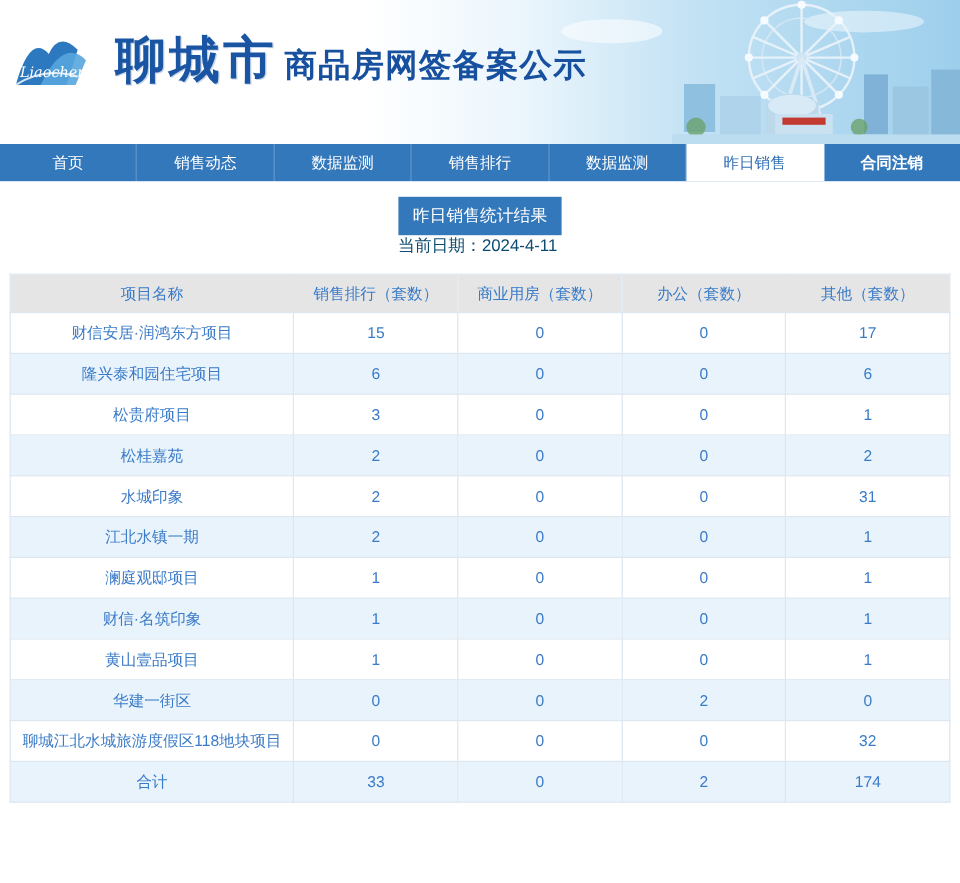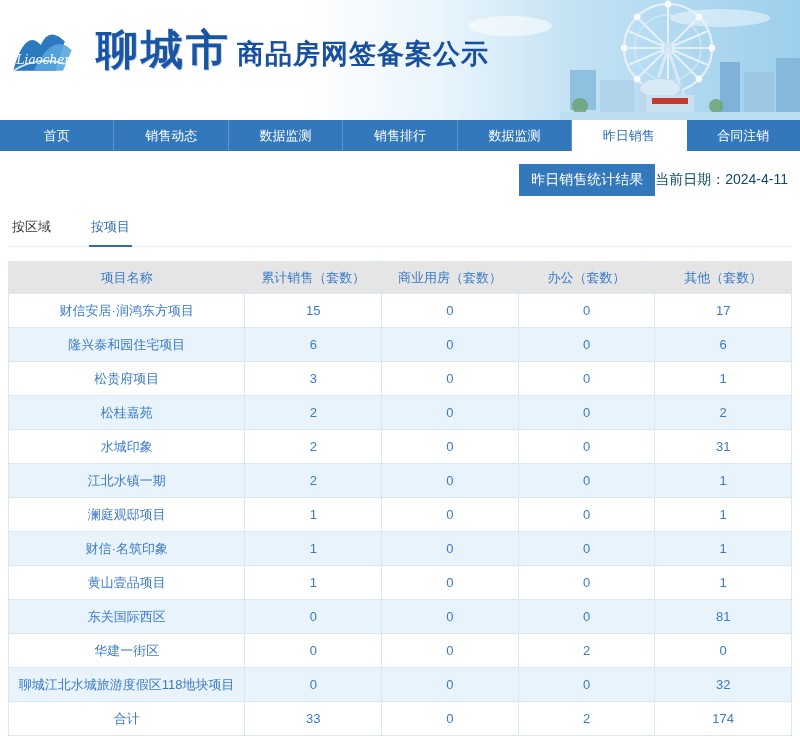--- a/index.html
+++ b/index.html
@@ -33,26 +33,26 @@
   }
 
   
   .nav { display:flex; height:31px; background:#3478bc; }
   .nav-item {
     flex:1; display:flex; align-items:center; justify-content:center;
     color:#ffffff; font-size:13px; cursor:pointer;
     border-right:1px solid rgba(255,255,255,.22);
     white-space:nowrap;
   }
-  .nav-item:last-child { border-right:none; }
+  .nav-item:last-child { border-right:none;font-weight:bold; }
   .nav-item.active { background:#ffffff; color:#2f6fb4; }
 
   
   .content { padding:0 8px; }
-  .toolbar { display:flex; justify-content:flex-end; align-items:center; margin-top:13px; }
+  .toolbar { display:flex; justify-content:center; align-items:center; margin-top:13px;flex-direction:column; }
   .section-title { background:#3478bc; color:#ffffff; font-size:14px; padding:7px 12px; }
   .date-label { font-size:14px; color:#0c4a6e; padding-right:4px; }
 
   .tabs { display:flex; gap:36px; margin-top:22px; padding-left:2px; border-bottom:1px solid #ececec; }
   .tab { font-size:13px; color:#333333; padding:0 2px 9px 2px; cursor:pointer; }
   .tab.active { color:#2f6fb4; border-bottom:2px solid #2f6fb4; margin-bottom:-1px; }
 
   
   table { width:100%; border-collapse:collapse; margin-top:14px; table-layout:fixed; }
   col.c0 { width:30.2%; }
@@ -152,37 +152,33 @@
     </div>
   </div>
 
 <div class="content">
 
   <div class="toolbar">
     <div class="section-title">昨日销售统计结果</div>
     <div class="date-label">当前日期：2024-4-11</div>
   </div>
 
-  <div class="tabs">
-      <div class="tab"><span>按区域</span></div>
-      <div class="tab active"><span>按项目</span></div>
-    </div>
 
   <table>
     <colgroup>
       <col class="c0">
         <col>
         <col>
         <col>
         <col>
     </colgroup>
     <thead>
         <tr>
           <th>项目名称</th>
-          <th>累计销售（套数）</th>
+          <th>销售排行（套数）</th>
           <th>商业用房（套数）</th>
           <th>办公（套数）</th>
           <th>其他（套数）</th>
         </tr>
       </thead>
     <tbody>
         <tr>
           <td>财信安居·润鸿东方项目</td>
           <td>15</td>
           <td>0</td>
@@ -239,27 +235,20 @@
           <td>1</td>
         </tr>
         <tr>
           <td>黄山壹品项目</td>
           <td>1</td>
           <td>0</td>
           <td>0</td>
           <td>1</td>
         </tr>
         <tr>
-          <td>东关国际西区</td>
-          <td>0</td>
-          <td>0</td>
-          <td>0</td>
-          <td>81</td>
-        </tr>
-        <tr>
           <td>华建一街区</td>
           <td>0</td>
           <td>0</td>
           <td>2</td>
           <td>0</td>
         </tr>
         <tr>
           <td>聊城江北水城旅游度假区118地块项目</td>
           <td>0</td>
           <td>0</td>

